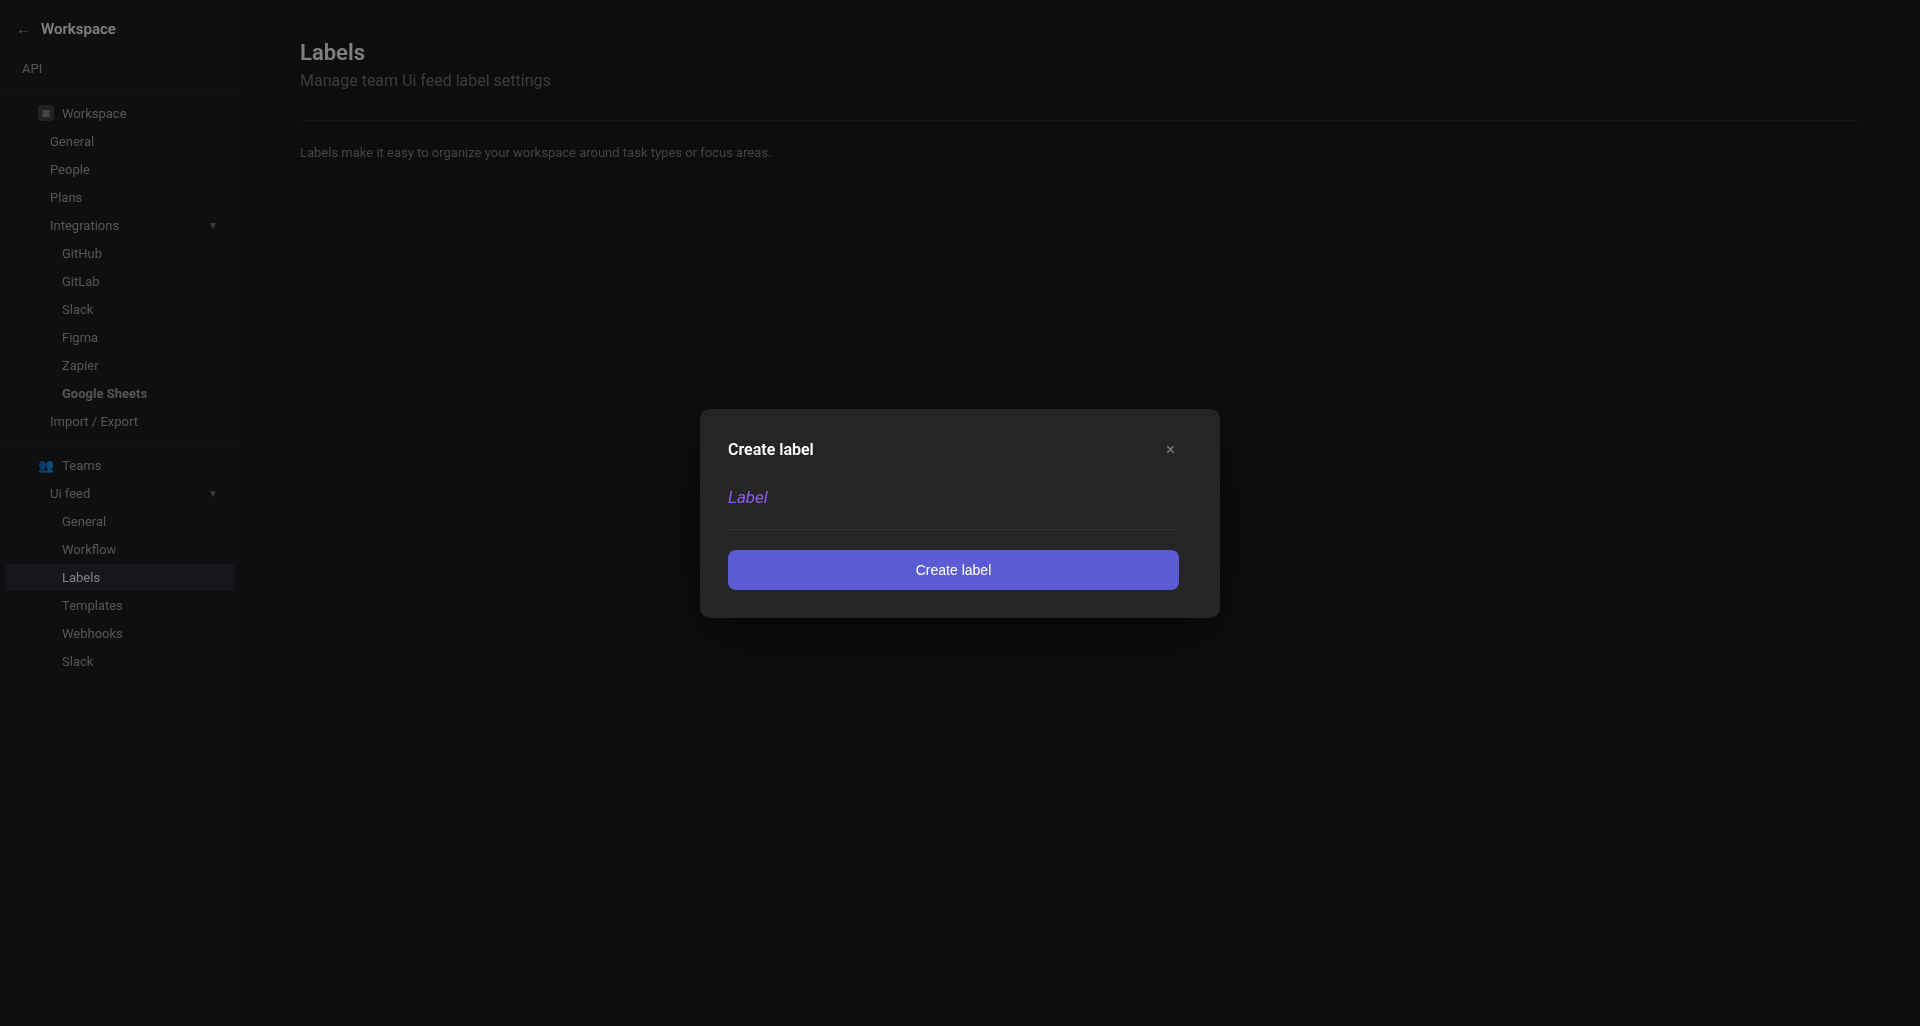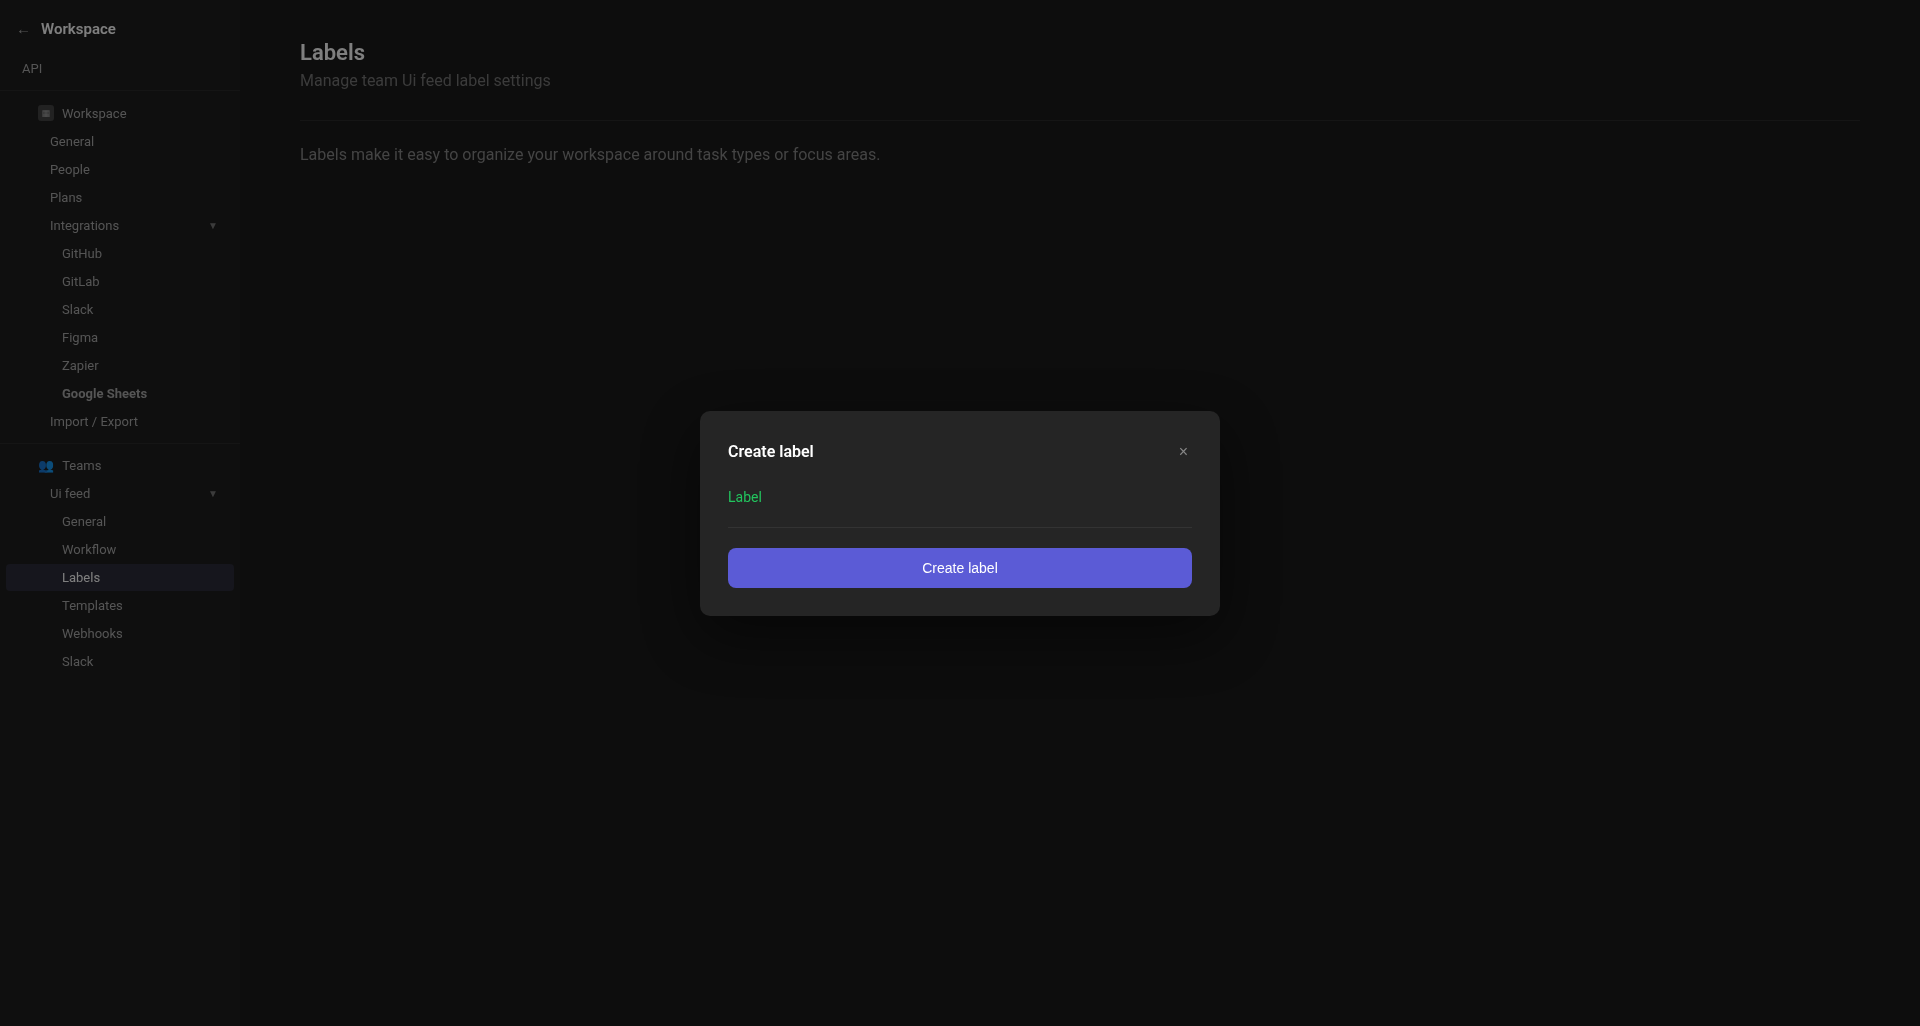--- a/index.html
+++ b/index.html
@@ -112,41 +112,41 @@
       margin-bottom: 30px;
     }
 
     .section-line {
       border: none;
       border-top: 1px solid #2a2a2a;
       margin-bottom: 24px;
     }
 
     .labels-description {
-      font-size: 16px;
+      font-size: 13px;
       color: #888;
       margin-bottom: 24px;
     }
 
     
     .modal-overlay {
       position: fixed;
       top: 0; left: 0; right: 0; bottom: 0;
       background: rgba(0,0,0,0.5);
       display: flex;
       align-items: center;
       justify-content: center;
       z-index: 100;
     }
 
     .modal {
       background: #252525;
       border-radius: 10px;
       width: 520px;
-      padding: 28px 28px 28px 28px;
+      padding: 28px 41px 28px 28px;
       position: relative;
       box-shadow: 0 20px 60px rgba(0,0,0,0.5);
     }
 
     .modal-header {
       display: flex;
       align-items: center;
       justify-content: space-between;
       margin-bottom: 24px;
     }
@@ -168,24 +168,25 @@
       align-items: center;
       justify-content: center;
       border-radius: 4px;
     }
 
     .form-section {
       margin-bottom: 22px;
     }
 
     .form-label {
-      font-size: 14px;
-      color: #22c55e;
+      font-size: 17px;
+      color: #8b5cf6;
       margin-bottom: 8px;
       display: block;
+      font-style: italic;
     }
 
     .text-input {
       width: 100%;
       background: #1e1e1e;
       border: 1px solid #3a3a3a;
       border-radius: 6px;
       padding: 10px 14px;
       color: #ccc;
       font-size: 14px;

